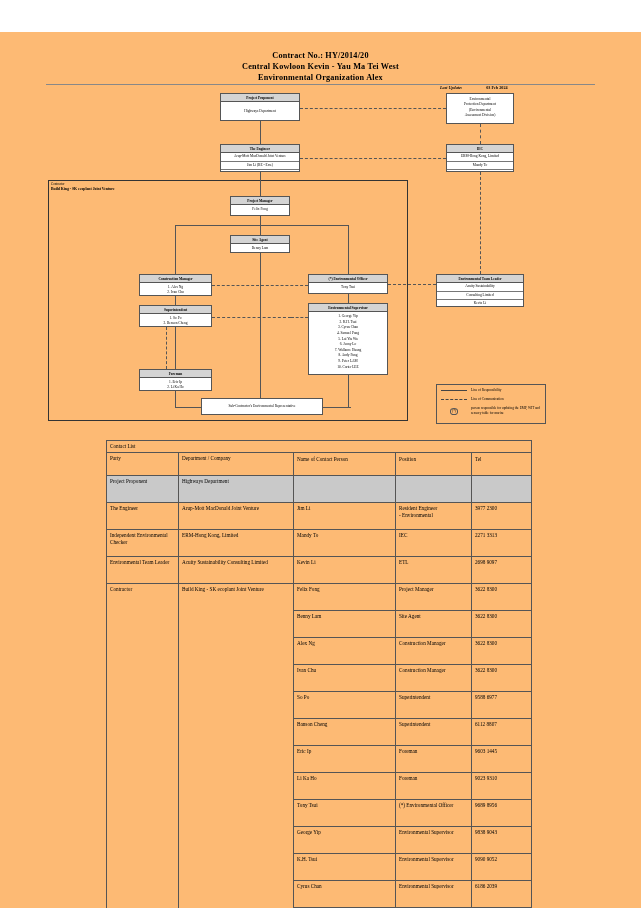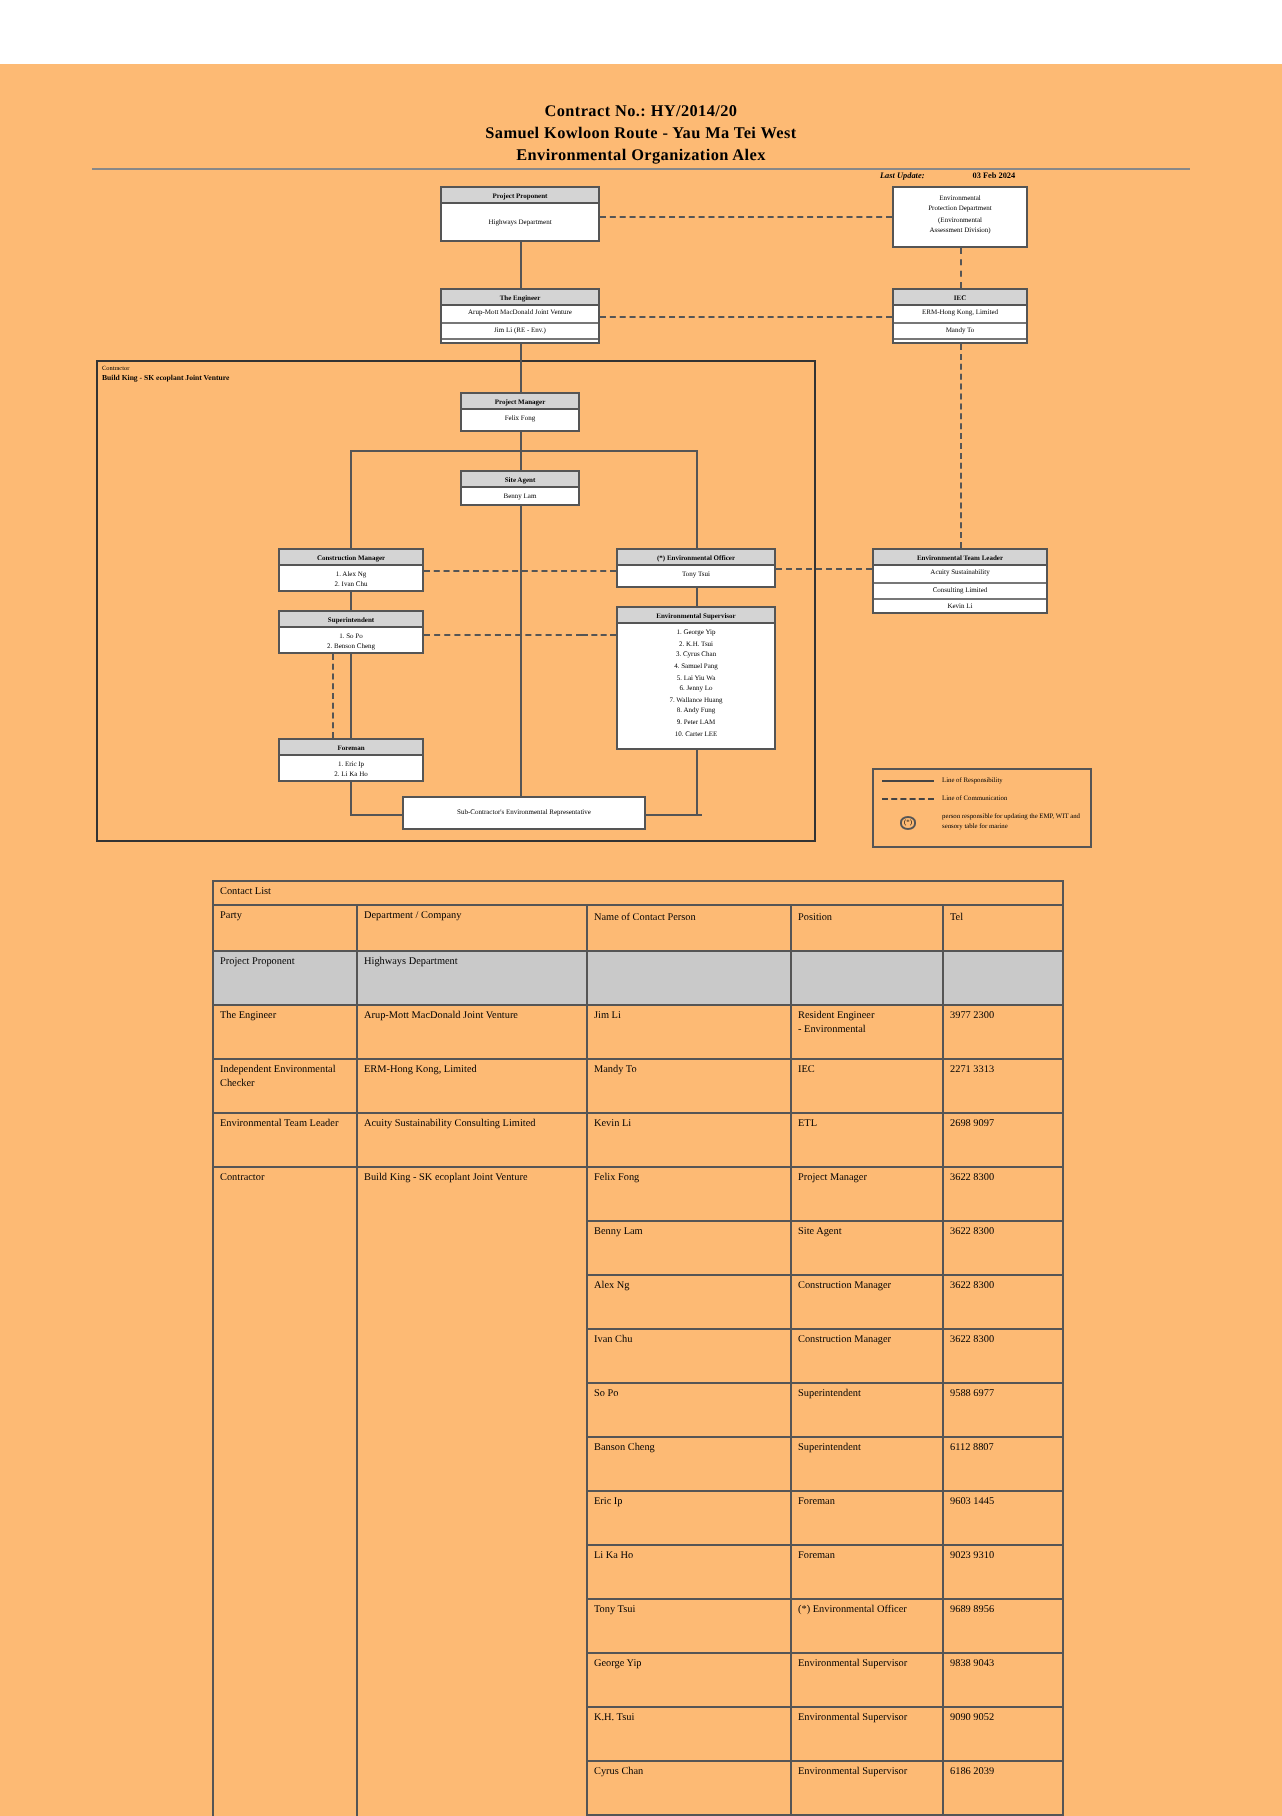--- a/index.html
+++ b/index.html
@@ -198,21 +198,21 @@
   .c-tel    { width: 60px; }
   .rowtall td { height: 22px; }
 </style>
 </head>
 <body>
 
 <div class="page">
 
   <div class="doc-header">
     <div>Contract No.: HY/2014/20</div>
-    <div>Samuel Kowloon Route - Yau Ma Tei West</div>
+    <div>Central Kowloon Kevin - Yau Ma Tei West</div>
     <div>Environmental Organization Alex</div>
   </div>
   <div class="header-rule"></div>
   <div class="rev-line">
     <span>Last Update:</span>
     <span class="rev-date">03 Feb 2024</span>
   </div>
 
   <div class="chart">
 

